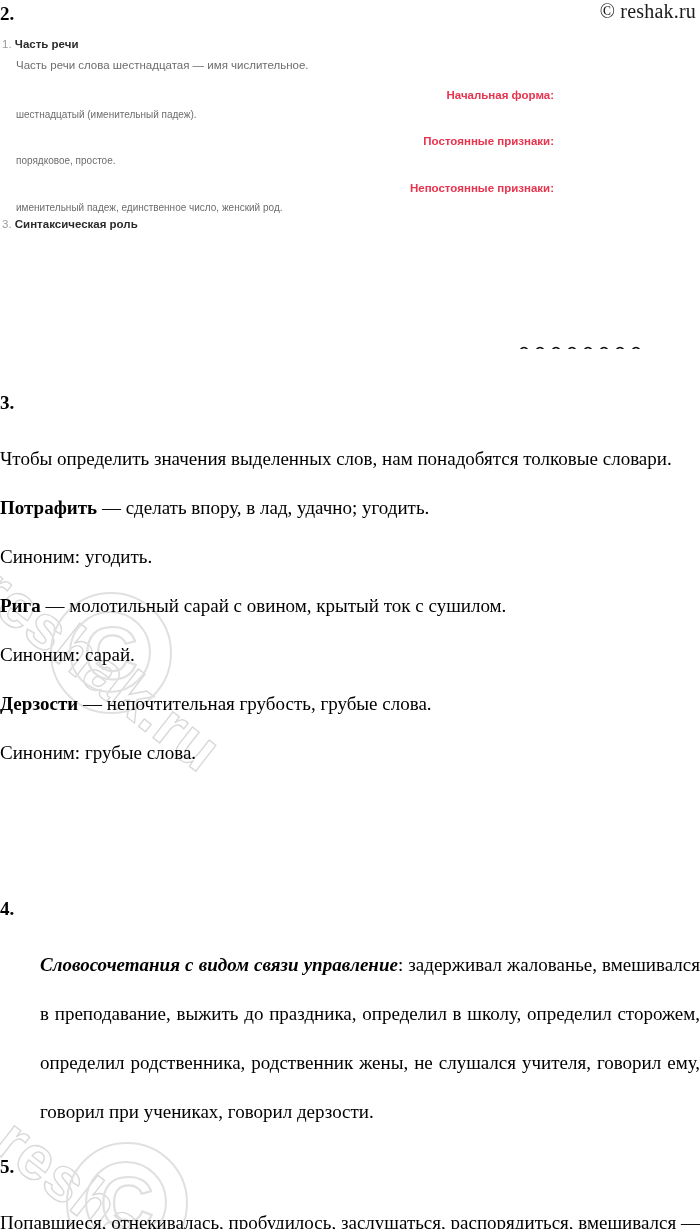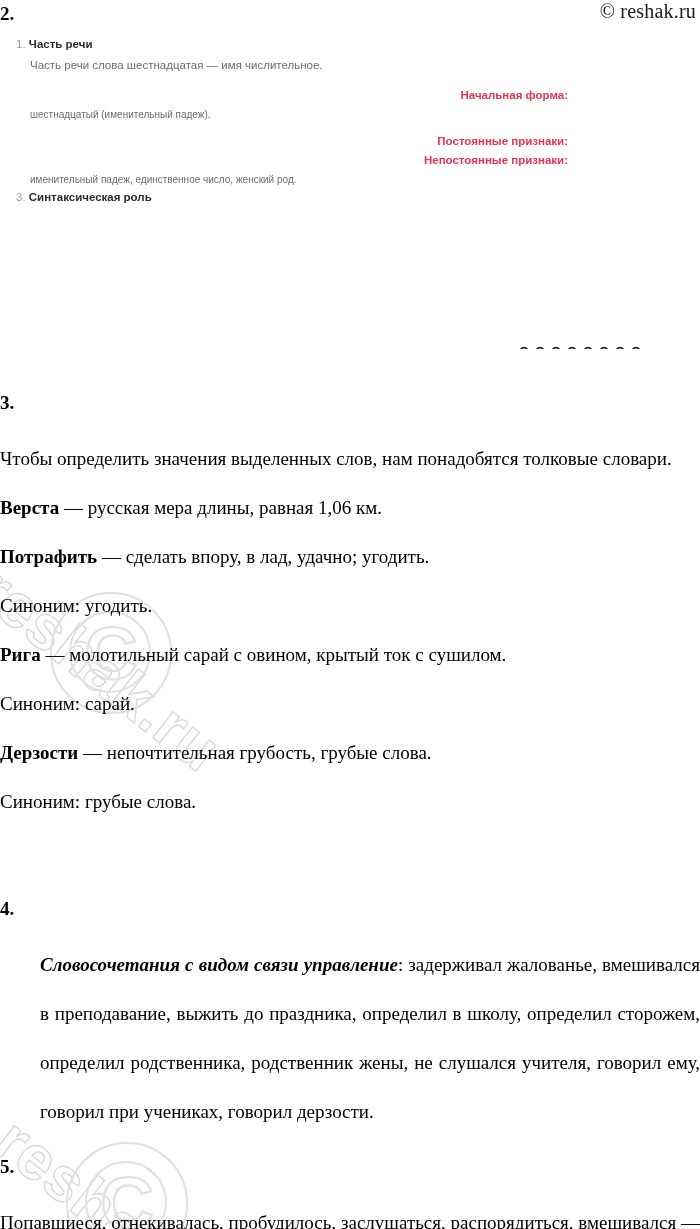--- a/index.html
+++ b/index.html
@@ -88,21 +88,21 @@
     font-family: "Liberation Serif", "DejaVu Serif", serif;
     font-weight: 700;
     font-size: 19px;
     color: #000;
     line-height: 1;
   }
 
   
   .morph {
     position: absolute;
-    left: 14px;
+    left: 0px;
     top: 38px;
     width: 554px;
     font-family: "Liberation Sans", "DejaVu Sans", sans-serif;
   }
   .morph-head {
     font-size: 11.5px;
     line-height: 1.1;
     margin: 0 0 7px 0;
     padding-left: 2px;
   }
@@ -204,20 +204,21 @@
       <span class="num">1.</span>
       <span class="ttl">Часть речи</span>
     </p>
     <p class="morph-body">Часть речи слова шестнадцатая — имя числительное.</p>
 
 
     <p class="morph-sub">Начальная форма:</p>
     <p class="morph-sub-body">шестнадцатый (именительный падеж).</p>
 
     <p class="morph-sub">Постоянные признаки:</p>
+    <p class="morph-sub-body">порядковое, простое.</p>
 
     <p class="morph-sub">Непостоянные признаки:</p>
     <p class="morph-sub-body" style="margin-bottom:4px;">именительный падеж, единственное число, женский род.</p>
 
     <p class="morph-head">
       <span class="num">3.</span>
       <span class="ttl">Синтаксическая роль</span>
     </p>
   </div>
 
@@ -226,21 +227,20 @@
       <path d="M0 5 Q4 0 8 5 T16 5 T24 5 T32 5 T40 5 T48 5 T56 5 T64 5 T72 5 T80 5 T88 5 T96 5 T104 5 T112 5 T120 5" fill="none" stroke="#111" stroke-width="1.6"></path>
     </svg>
   </div>
 
   <div class="prose s3">
     <p class="bold" style="font-size:19px; line-height:34px;">3.</p>
 
     <p class="just" style="margin-top:14px;">Чтобы определить значения выделенных слов, нам понадобятся толковые словари.</p>
 
     <div class="defs">
-      <p><span class="bold">Верста</span><span> — </span><span>русская мера длины, равная 1,06 км.</span></p>
 
       <p><span class="bold">Потрафить</span><span> — </span><span>сделать впору, в лад, удачно; угодить.</span></p>
       <p>Синоним: угодить.</p>
 
       <p><span class="bold">Рига</span><span> — </span><span>молотильный сарай с овином, крытый ток с сушилом.</span></p>
       <p>Синоним: сарай.</p>
 
       <p><span class="bold">Дерзости</span><span> — </span><span>непочтительная грубость, грубые слова.</span></p>
       <p>Синоним: грубые слова.</p>
     </div>

